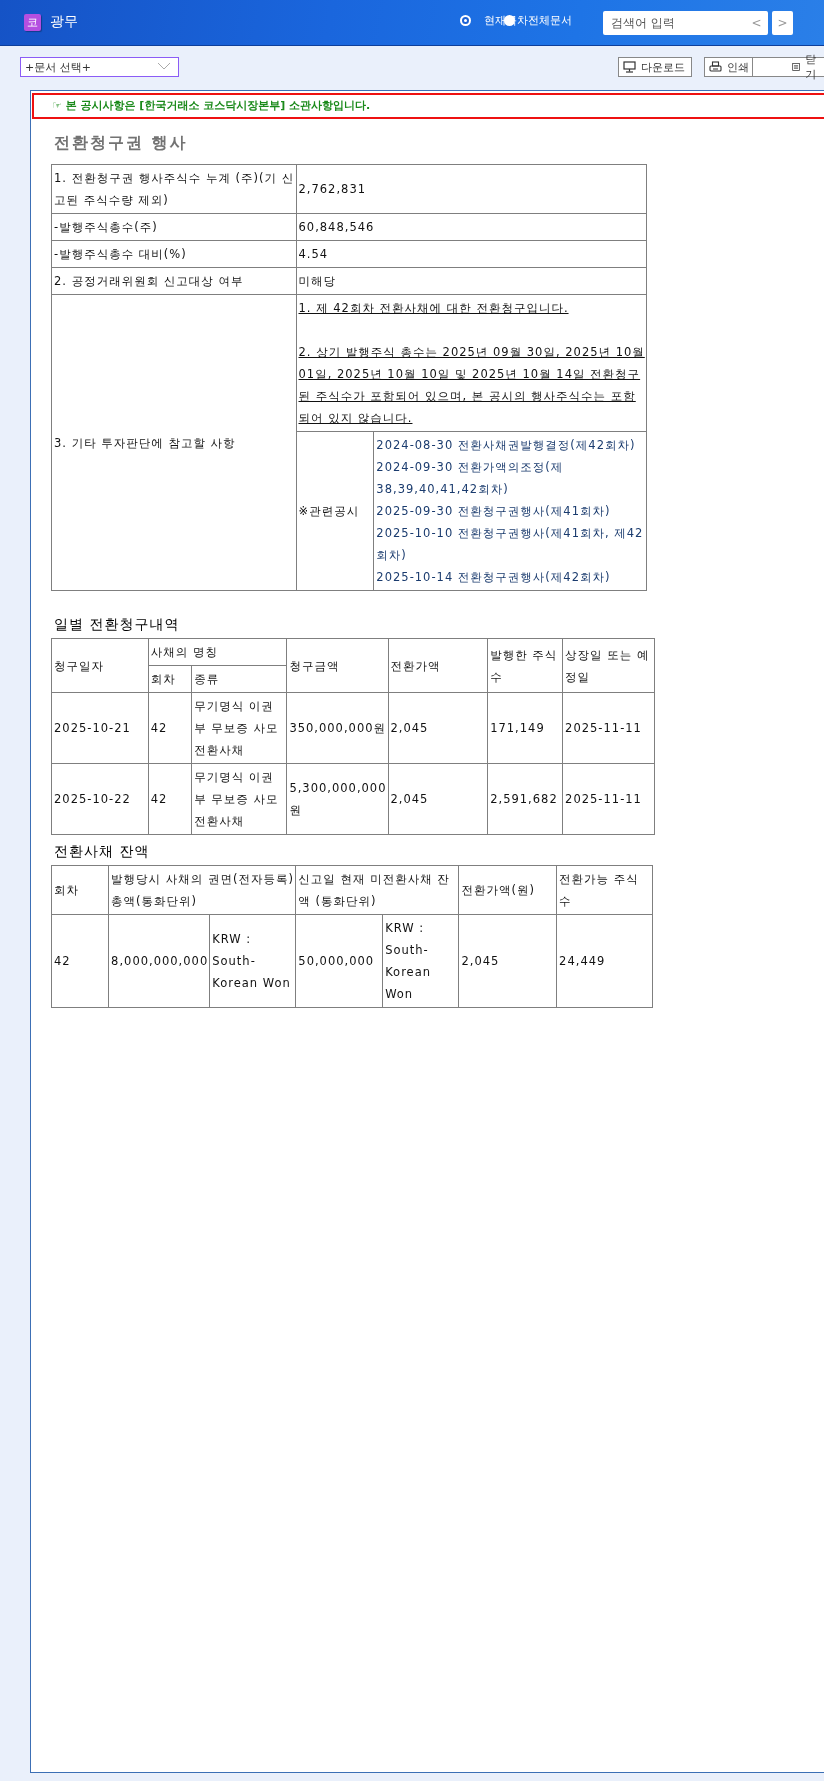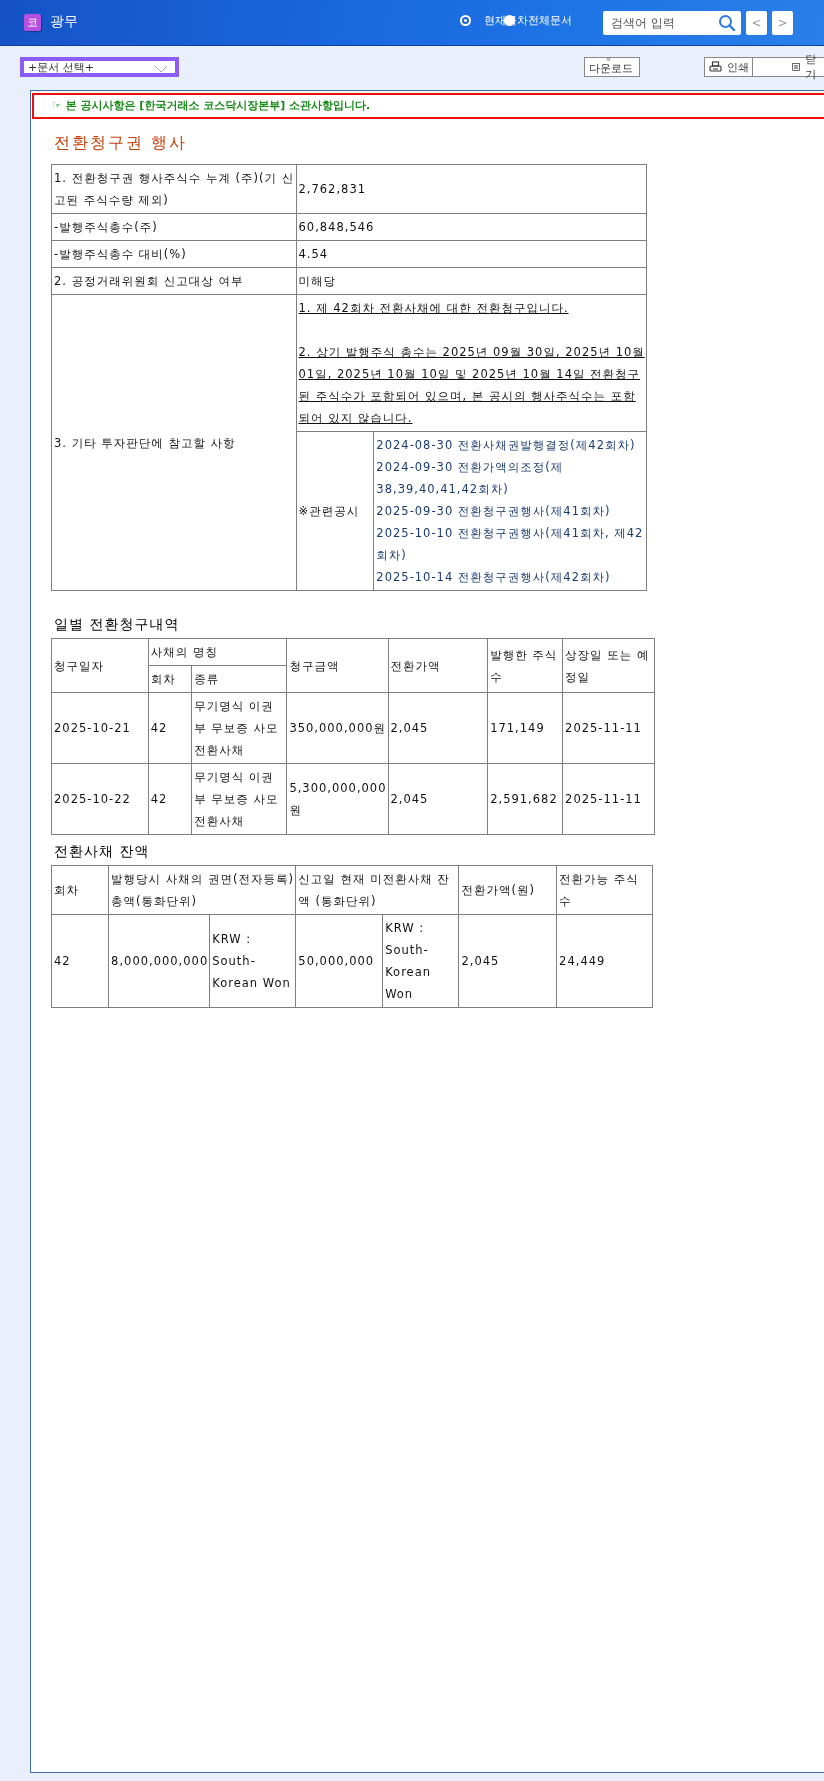--- a/index.html
+++ b/index.html
@@ -18,59 +18,59 @@
     box-shadow: 1px 1px 1px rgba(0,0,0,0.3);
   }
   .brand-title { color: #fff; font-size: 14px; margin-left: 9px; }
 
   .scope { position: absolute; top: 13px; display: flex; align-items: center; color: #fff; font-size: 11px; gap: 10px; }
   .radio { width: 11px; height: 11px; border-radius: 50%; background: #fff; margin-right: 3px; position: relative; }
   .radio.on::after { content: ""; position: absolute; left: 2px; top: 2px; width: 7px; height: 7px; border-radius: 50%; border: 2px solid #1b62d6; box-sizing: border-box; }
   .radio.off { background: #fff; }
 
   .search-box {
-    position: absolute; left: 603px; top: 11px; width: 138px; height: 24px;
+    position: absolute; left: 603px; top: 11px; width: 165px; height: 24px;
     background: #fff; border-radius: 2px; display: flex; align-items: center;
   }
   .search-box input {
     border: none; outline: none; font-size: 12px; color: #555; padding-left: 8px; width: 110px;
     font-family: "DejaVu Sans", sans-serif; background: transparent;
   }
   .search-box input::placeholder { color: #555; }
   .search-icon { position: absolute; right: 5px; top: 3px; width: 18px; height: 18px; }
   .nav-btn {
     position: absolute; top: 11px; width: 21px; height: 24px; background: #fff;
     border-radius: 2px; display: flex; align-items: center; justify-content: center;
     color: #999; font-size: 12px;
   }
 
   .toolbar { position: absolute; left: 0; top: 46px; width: 824px; height: 44px; }
   .doc-select {
     position: absolute; left: 20px; top: 11px; width: 159px; height: 20px;
-    background: #fff; border: 4px solid #8b5cf6; font-size: 11px; color: #333;
+    background: #fff; border: 1px solid #8b5cf6; font-size: 11px; color: #333;
     display: flex; align-items: center; padding-left: 4px;
   }
   .doc-select .chev { position: absolute; right: 8px; top: 3px; width: 12px; height: 10px; }
   .tbtn {
     position: absolute; top: 11px; height: 20px; background: #fff; border: 1px solid #888;
     display: flex; align-items: center; font-size: 11px; color: #333; padding: 0 6px 0 4px;
   }
   .tbtn svg { margin-right: 5px; }
 
   .panel {
     position: absolute; left: 30px; top: 90px; width: 800px; height: 1683px;
     background: #fff; border-left: 1px solid #3c6fb5; border-top: 1px solid #3c6fb5; border-bottom: 1px solid #3c6fb5;
   }
   .notice {
     position: absolute; left: 1px; top: 2px; width: 800px; height: 26px;
     border: 2px solid #ee1111; border-right: none;
     color: #1a8a1a; font-size: 11px; font-weight: bold; padding-left: 18px; line-height: 22px;
   }
 
-  .h-title { position: absolute; left: 23px; font-size: 16px; font-weight: normal; color: #c2410c; letter-spacing: 2px; }
+  .h-title { position: absolute; left: 23px; font-size: 16px; font-weight: bold; color: #737373; letter-spacing: 2px; }
   .h-sub { position: absolute; left: 23px; font-size: 14px; font-weight: normal; color: #000; letter-spacing: 1px; }
 
   table.doc { position: absolute; border-collapse: collapse; font-size: 11.5px; color: #111; letter-spacing: 1px; }
   table.doc td { border: 1px solid #7f7f7f; padding: 2px 1px 2px 2px; vertical-align: middle; line-height: 22px; }
   .link { color: #1a3b6e; }
 </style>
 </head>
 <body>
 
 <div class="topbar">
@@ -99,21 +99,21 @@
   <div class="nav-btn" style="left:772px;">&gt;</div>
 </div>
 
 <div class="toolbar">
   <div class="doc-select">
     <span>+문서 선택+</span>
     <svg class="chev" viewBox="0 0 12 10">
       <polyline points="0,2 6,8 12,2" fill="none" stroke="#aaa" stroke-width="1"></polyline>
     </svg>
   </div>
-  <div class="tbtn" style="left:584px;flex-direction:column;">
+  <div class="tbtn" style="left:618px;">
     <svg width="13" height="12" viewBox="0 0 13 12">
       <rect x="1" y="1" width="11" height="7" fill="none" stroke="#333" stroke-width="1.2"></rect>
       <line x1="6.5" y1="8" x2="6.5" y2="10.5" stroke="#333" stroke-width="1.2"></line>
       <line x1="3" y1="11" x2="10" y2="11" stroke="#333" stroke-width="1.2"></line>
     </svg>
     <span>다운로드</span>
   </div>
   <div class="tbtn" style="left:704px;justify-content:flex-end;">
     <svg width="13" height="12" viewBox="0 0 13 12">
       <rect x="3.5" y="1" width="6" height="4" fill="none" stroke="#333" stroke-width="1.1"></rect>

